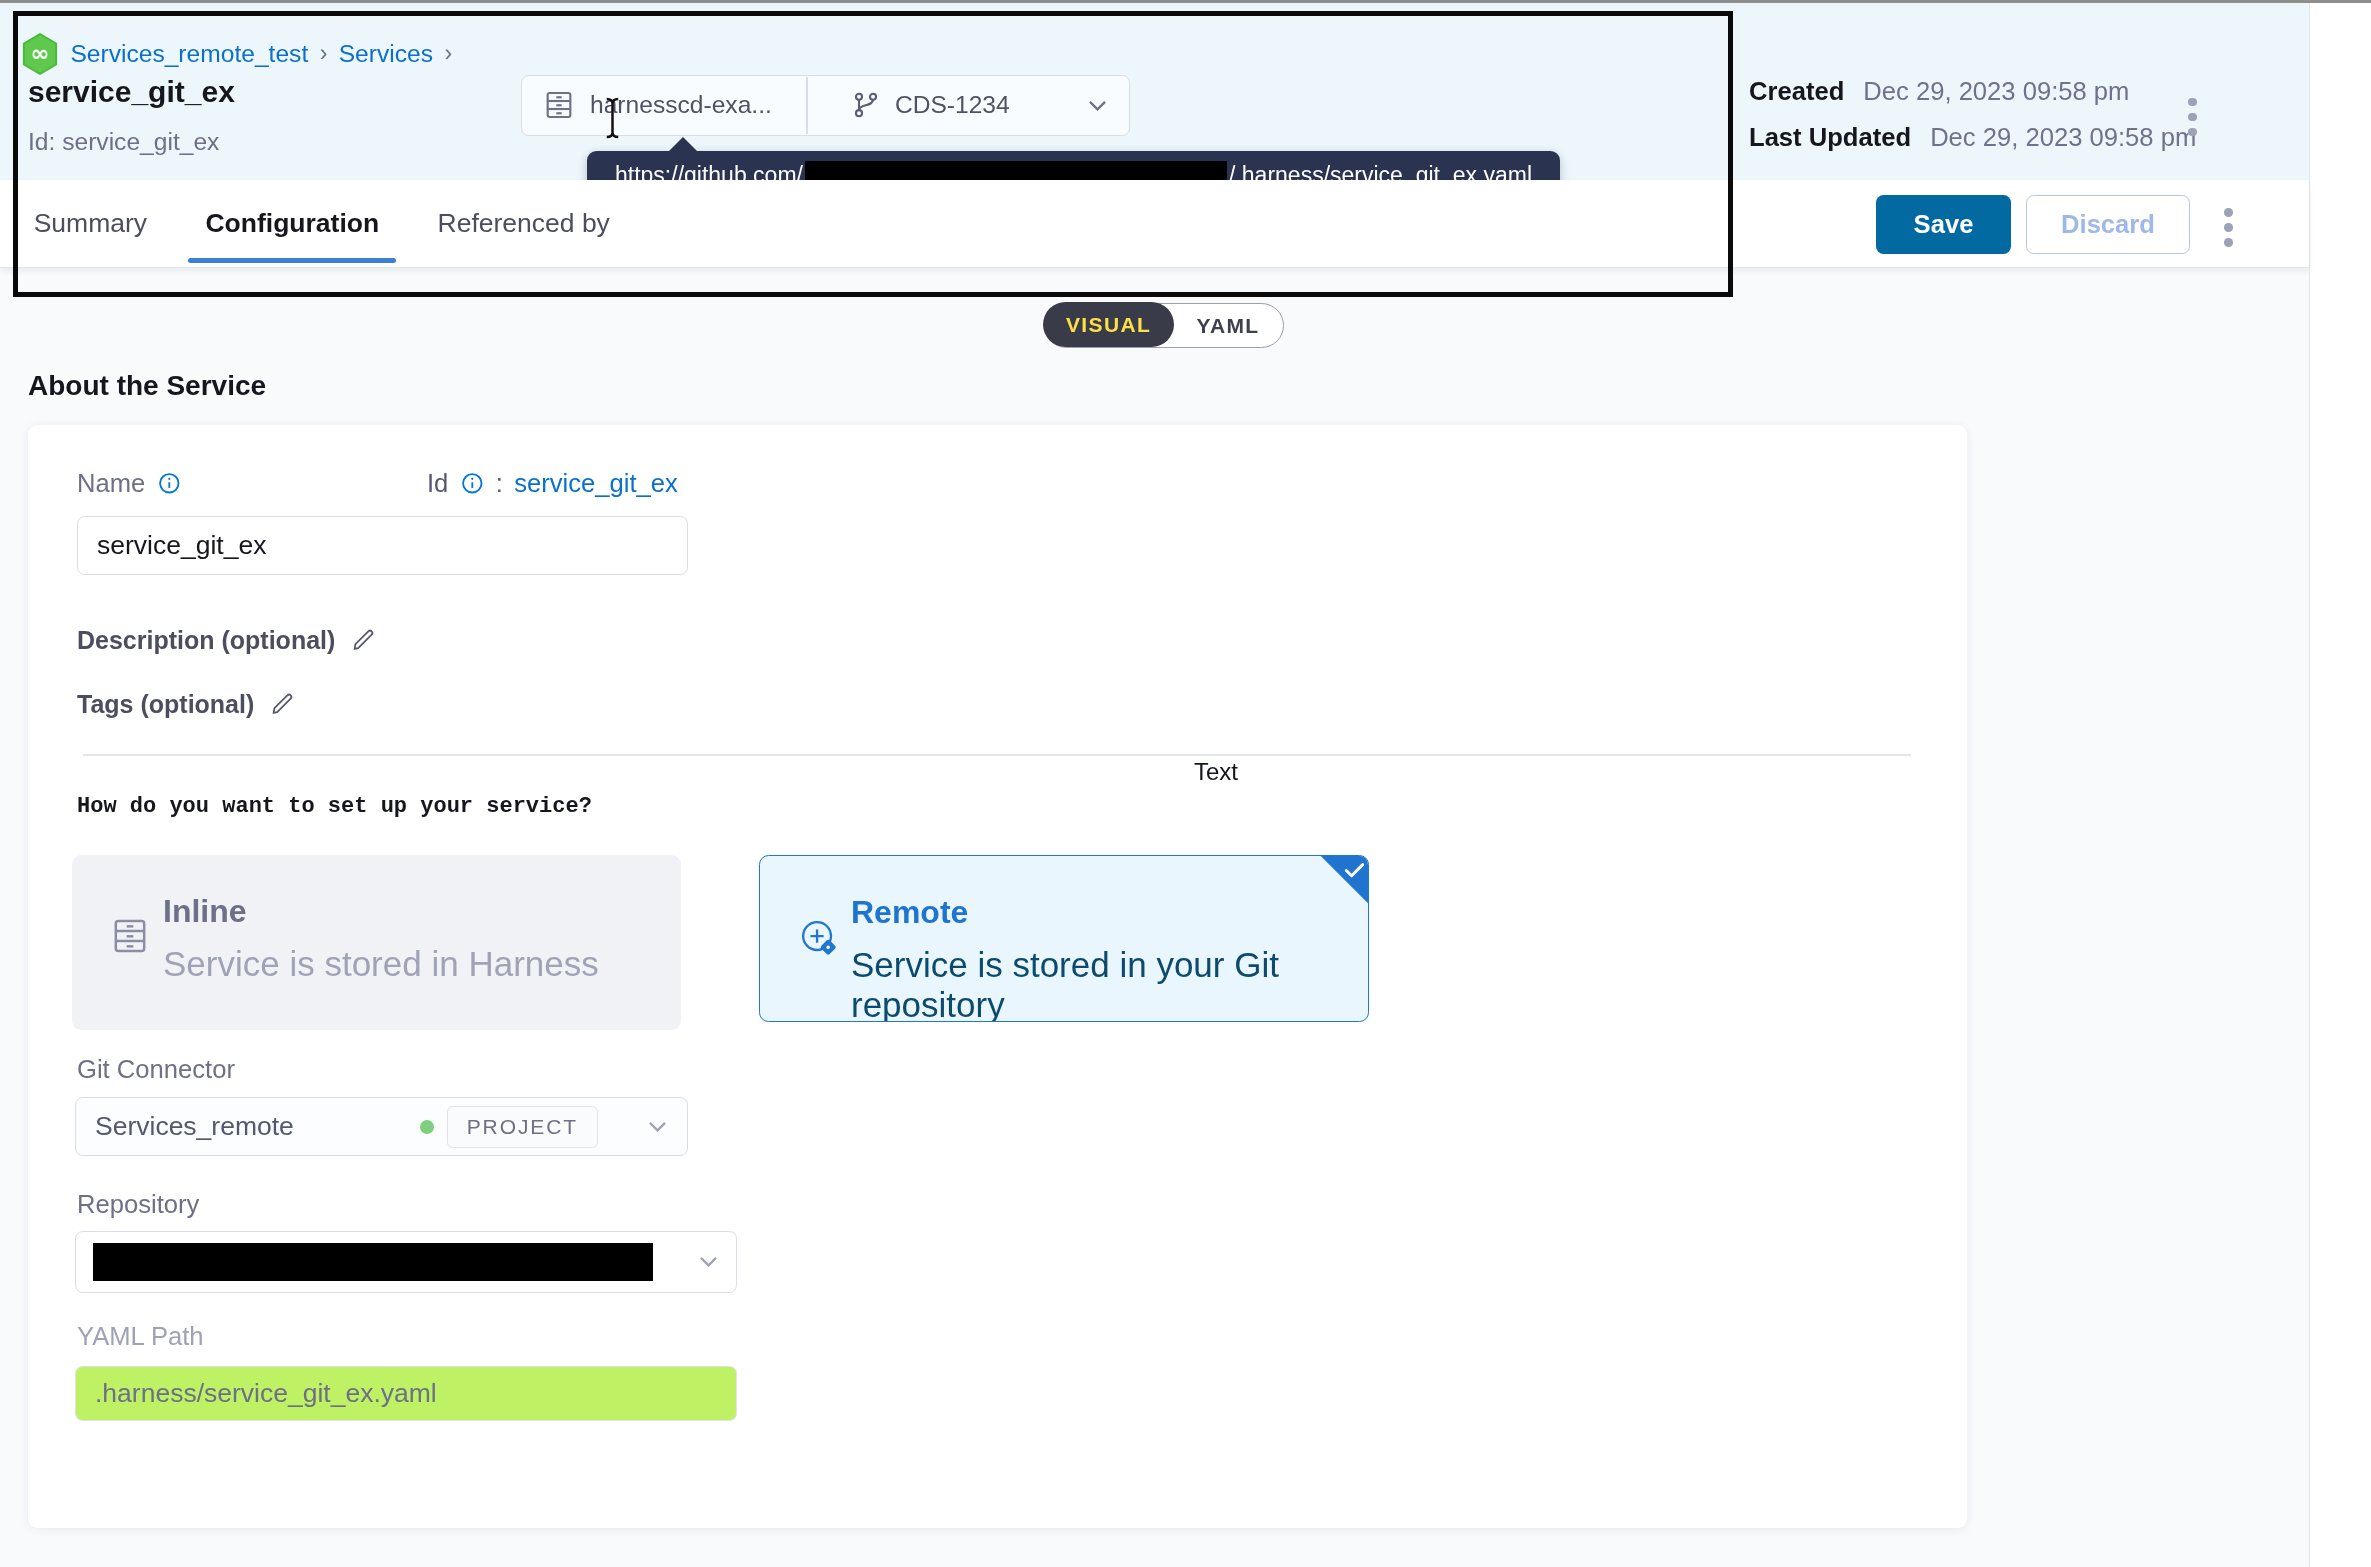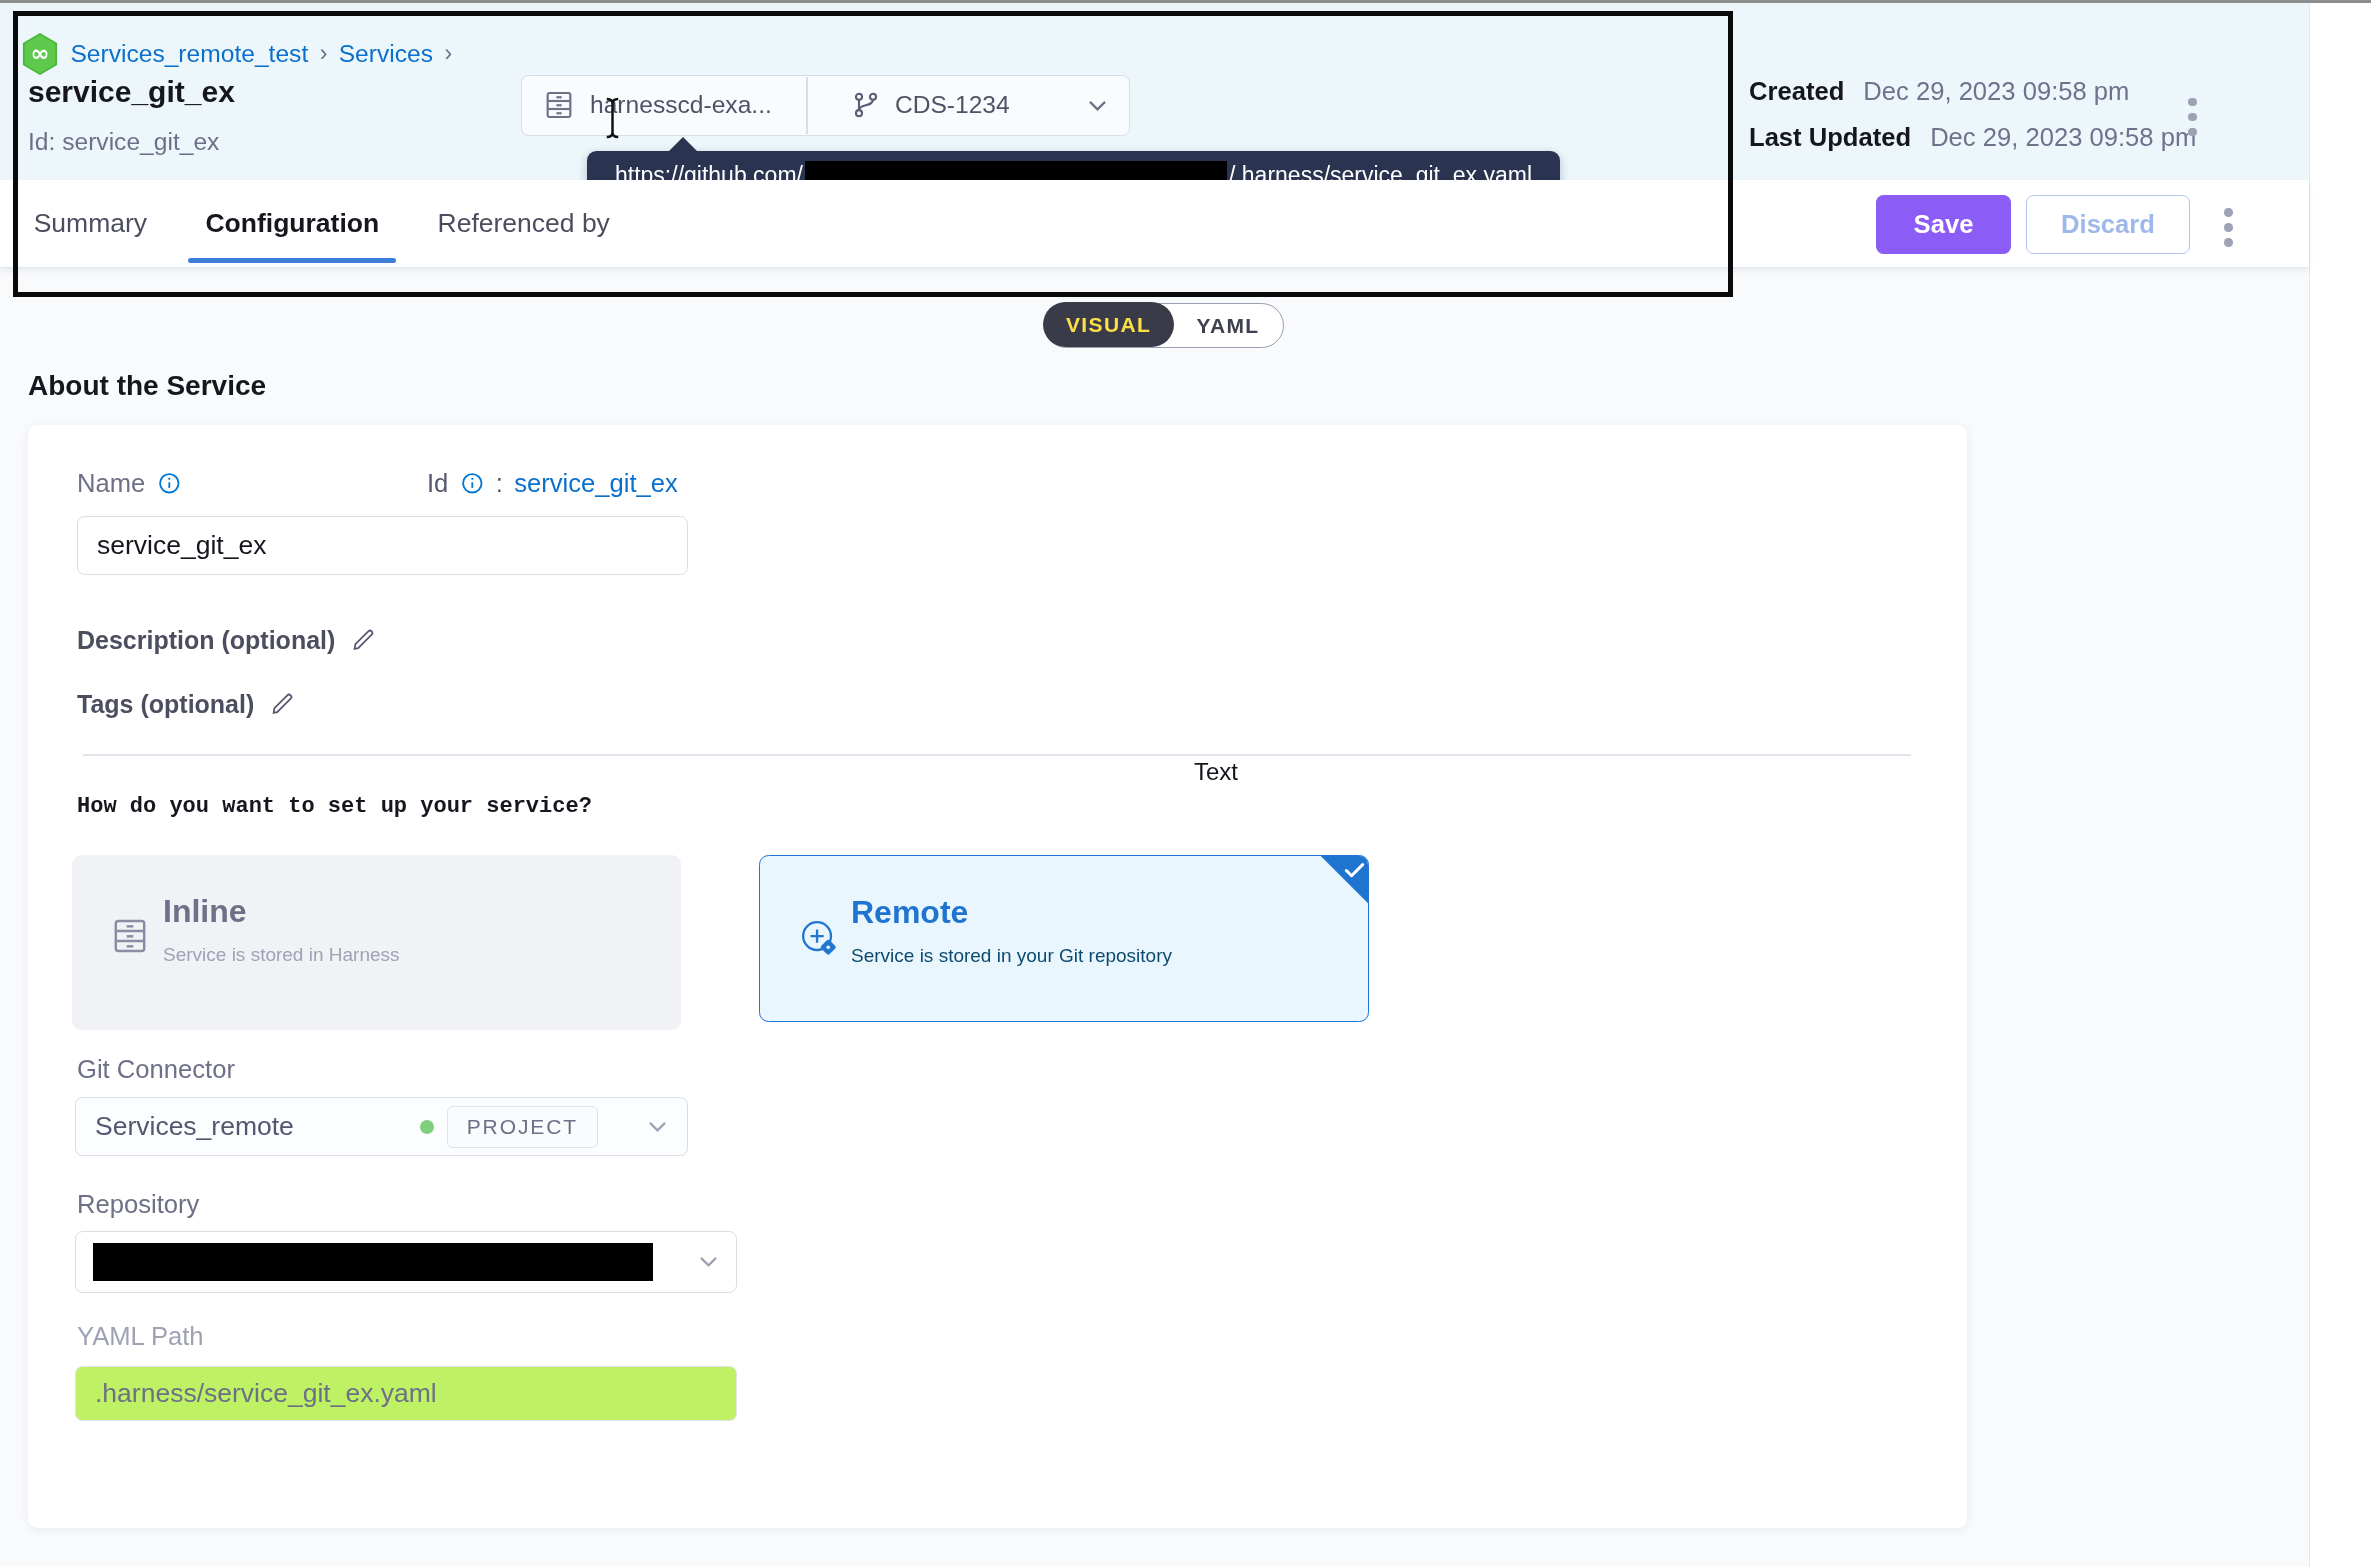--- a/index.html
+++ b/index.html
@@ -47,21 +47,21 @@
   .kebab-1{position:absolute;left:2188px;top:95px;}
   .kebab-2{position:absolute;left:2224px;top:28px;}
 
   
   .tabrow{position:absolute;left:0;top:180px;width:2309px;height:88px;background:#ffffff;
     border-bottom:0.9px solid #e4e7ee;box-shadow:0 2.8px 5.7px rgba(27,36,62,.07);z-index:10;}
   .tabs{position:absolute;left:28px;top:0;height:100%;display:flex;gap:47px;align-items:center;}
   .tab{font-size:26.5px;color:#4c4e60;position:relative;height:100%;display:flex;align-items:center;padding:0 5.7px;cursor:pointer;}
   .tab.active{font-weight:bold;color:#16161f;}
   .tab.active:after{content:"";position:absolute;left:-11.4px;right:-11.4px;bottom:3.8px;height:5.7px;border-radius:3.8px;background:#3d7fd8;}
-  .btn-save{position:absolute;left:1876px;top:15px;width:135px;height:59px;border-radius:7.6px;background:#8b5cf6;
+  .btn-save{position:absolute;left:1876px;top:15px;width:135px;height:59px;border-radius:7.6px;background:#0369a1;
     color:#fff;font-weight:bold;font-size:25.6px;border:none;}
   .btn-discard{position:absolute;left:2026px;top:15px;width:164px;height:59px;border-radius:7.6px;background:#ffffff;
     border:1.9px solid #b0c6ef;color:#9fb8ea;font-weight:bold;font-size:25.6px;}
 
   
   .annotation-box{position:absolute;left:13.2px;top:11.4px;width:1720px;height:286px;border:5.7px solid #0a0a0a;
     z-index:50;pointer-events:none;}
 
   
   .content{position:absolute;left:0;top:268px;width:2309px;height:1299px;background:#f8fafc;z-index:4;}
@@ -88,21 +88,21 @@
   .tags-row{position:absolute;left:49px;top:265px;}
   .card-divider{position:absolute;left:55px;top:329px;width:1828px;height:1.9px;background:#e2e5ec;}
   .stray-text{position:absolute;left:1166px;top:333px;font-size:24px;color:#15151e;}
   .setup-q{position:absolute;left:49px;top:369px;font-size:22px;font-weight:bold;color:#16161f;font-family:Liberation Mono, monospace;}
 
   .opt-card{position:absolute;top:430px;border-radius:9.5px;}
   .opt-inline{left:44px;width:609px;height:175px;background:#f1f2f6;}
   .opt-remote{left:731px;width:610px;height:167px;background:#eaf6fd;border:1.9px solid #2076d0;overflow:hidden;}
   .opt-icon{position:absolute;left:38px;top:61px;}
   .opt-title{position:absolute;left:91px;top:38px;font-size:32px;font-weight:bold;}
-  .opt-sub{position:absolute;left:91px;top:89px;font-size:19px;}
+  .opt-sub{position:absolute;left:91px;top:89px;font-size:35px;}
   .opt-inline .opt-title{color:#6d7086;}
   .opt-inline .opt-sub{color:#a0a2b6;}
   .opt-remote .opt-title{color:#1f74cf;}
   .opt-remote .opt-sub{color:#0c4a6e;}
   .corner-check{position:absolute;right:-1.9px;top:-1.9px;width:51px;height:51px;background:#1f74cf;
     clip-path:polygon(0 0,100% 0,100% 100%);}
   .corner-check svg{position:absolute;right:4.7px;top:6.6px;}
 
   .gc-label{position:absolute;left:49px;top:630px;}
   .gc-select{position:absolute;left:47px;top:672px;width:613px;height:59px;border:1.9px solid #d8dde6;border-radius:7.6px;

